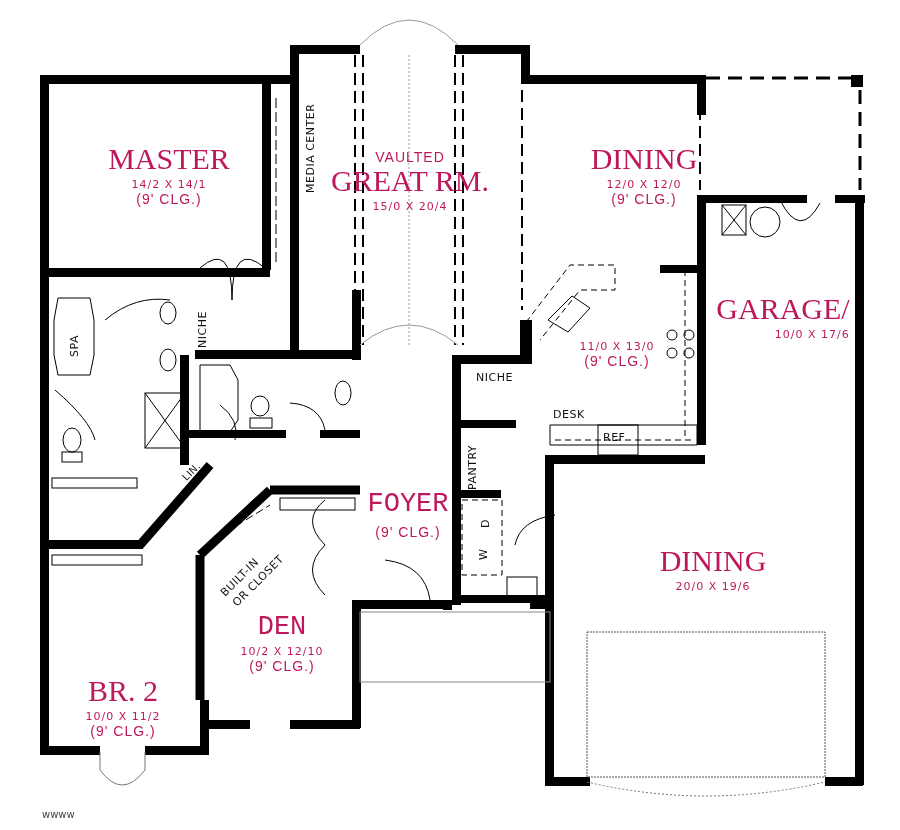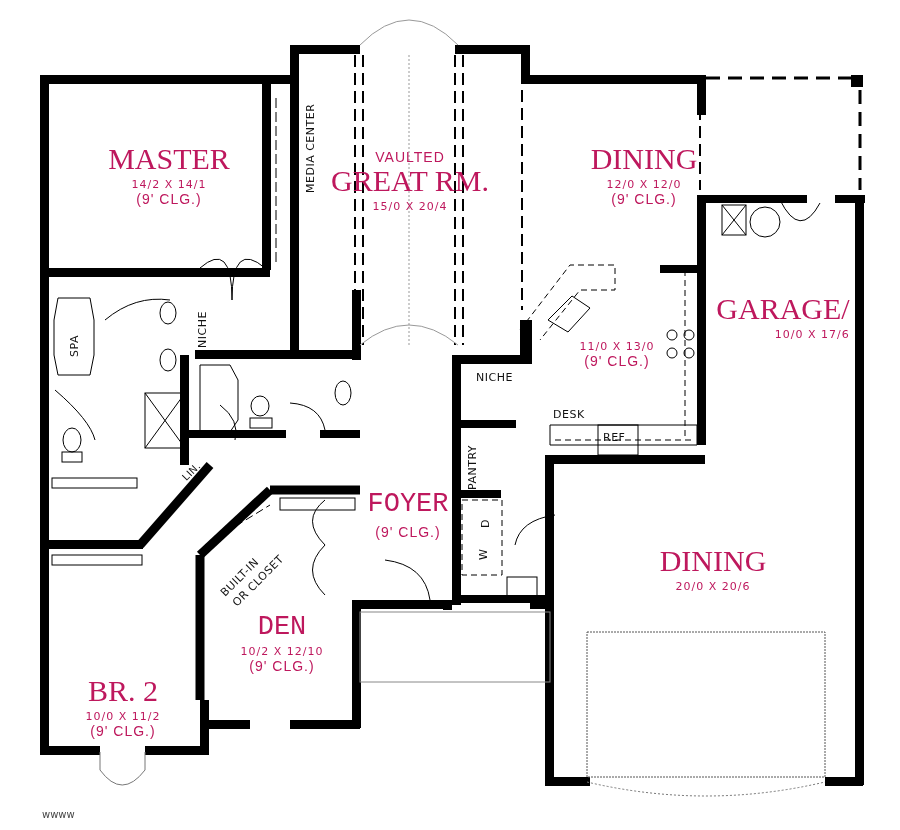--- a/index.html
+++ b/index.html
@@ -207,21 +207,21 @@
   <div class="dim">10/0 X 17/6</div>
 </div>
 
 <div class="lbl" style="left:408px; top:491px;">
   <div class="room-name sm">FOYER</div>
   <div class="clg" style="margin-top:6px;">(9' CLG.)</div>
 </div>
 
 <div class="lbl" style="left:713px; top:546px;">
   <div class="room-name">DINING</div>
-  <div class="dim">20/0 X 20/6</div>
+  <div class="dim">20/0 X 19/6</div>
 </div>
 
 <div class="lbl" style="left:282px; top:614px;">
   <div class="room-name sm">DEN</div>
   <div class="dim">10/2 X 12/10</div>
   <div class="clg">(9' CLG.)</div>
 </div>
 
 <div class="lbl" style="left:123px; top:676px;">
   <div class="room-name">BR. 2</div>

